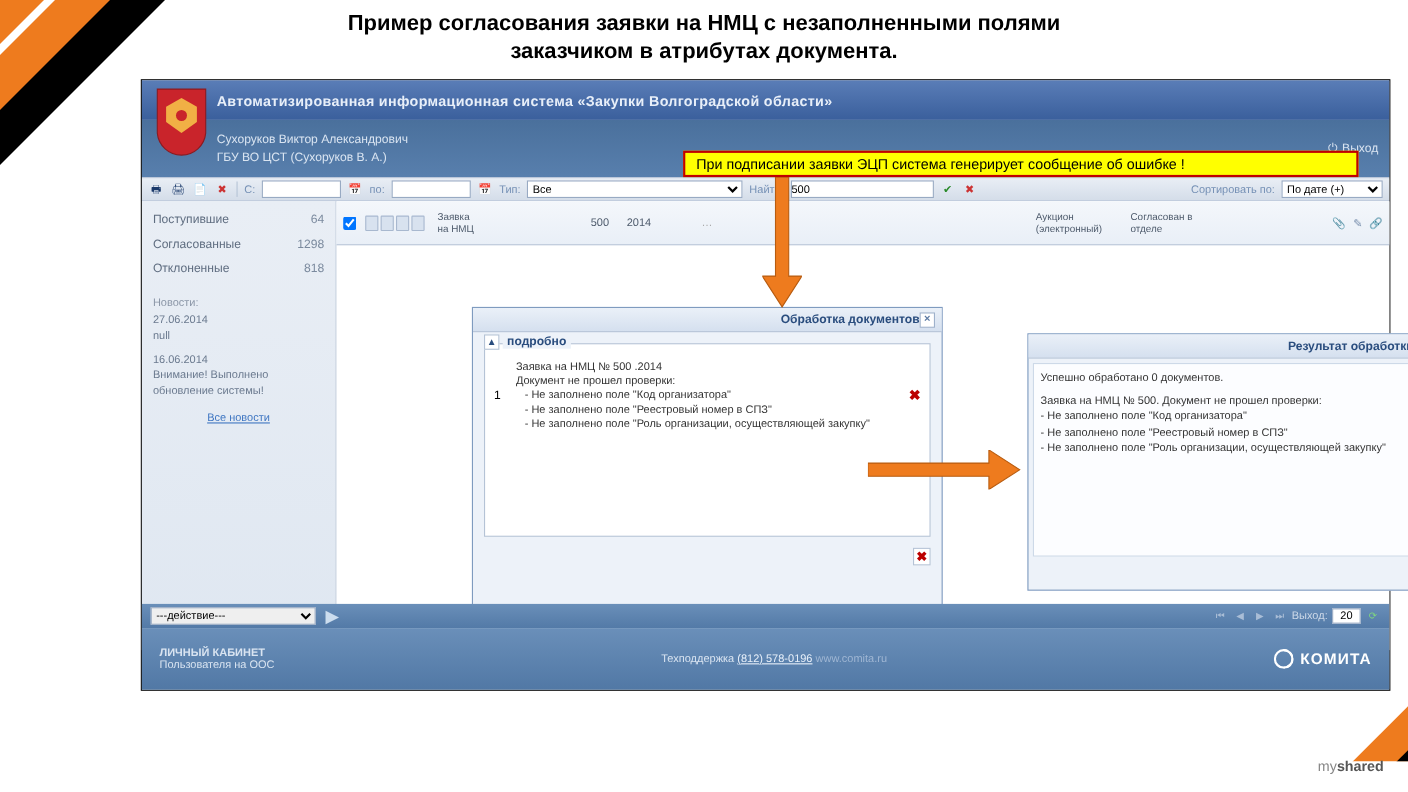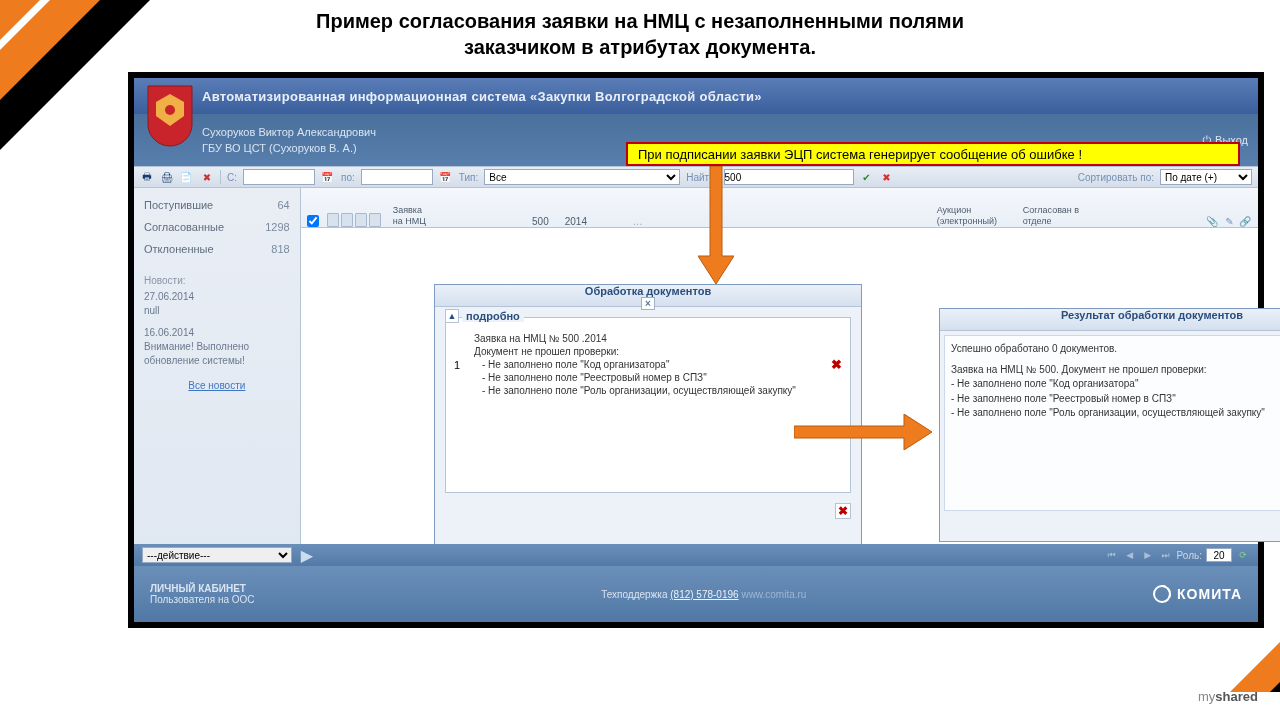--- a/index.html
+++ b/index.html
@@ -6,21 +6,21 @@
 body { width: 1280px; height: 720px; background: #fff; position: relative; overflow: hidden; }
 
 
 .accent-tl { position: absolute; top: 0; left: 0; width: 160px; height: 720px; overflow: hidden; pointer-events: none; }
 .accent-tl svg { position: absolute; top: -10px; left: -10px; }
 .accent-br { position: absolute; right: 0; bottom: 28px; width: 90px; height: 80px; overflow: hidden; pointer-events: none; }
 .accent-br svg { position: absolute; }
 
 .slide-title { position: absolute; top: 8px; left: 0; right: 0; text-align: center; font-weight: bold; font-size: 20px; line-height: 1.3; color: #000; padding: 0 220px; }
 
-.app { position: absolute; top: 72px; left: 128px; width: 1136px; height: 556px; border: 6px solid #000000; background: #fff; }
+.app { position: absolute; top: 72px; left: 128px; width: 1136px; height: 556px; border: 1px solid #000000; background: #fff; }
 
 .app-header { height: 36px; background: linear-gradient(#5a7db7, #3a5f9c); display: flex; align-items: center; padding-left: 68px; }
 .app-header-title { color: #e8eff9; font-weight: bold; font-size: 13px; letter-spacing: .3px; }
 
 .coat { position: absolute; top: 6px; left: 10px; width: 52px; height: 64px; z-index: 5; }
 .coat svg { width: 100%; height: 100%; }
 
 .subheader { background: linear-gradient(#4a709c, #587fad); height: 52px; padding: 6px 10px 6px 68px; display: flex; align-items: center; justify-content: space-between; }
 .subheader .user { color: #d9e4f1; font-size: 11px; line-height: 1.5; }
 .subheader .exit { color: #d9e4f1; font-size: 11px; display: flex; align-items: center; gap: 4px; }
@@ -39,31 +39,31 @@
 
 .main { display: flex; height: 408px; }
 .sidebar { width: 182px; background: linear-gradient(#e9eef5,#dfe7f1); border-right: 1px solid #b5c3d6; padding-top: 6px; }
 .sidebar-item { display: flex; justify-content: space-between; align-items: center; padding: 5px 10px; font-size: 11px; color: #5f6d80; cursor: pointer; }
 .sidebar-item .cnt { color: #7b8a9e; }
 .news { padding: 14px 10px 6px; font-size: 10px; color: #6b7a8f; line-height: 1.4; }
 .news .hdr { color: #8b96a7; margin-bottom: 2px; }
 .all-news { padding: 6px 10px; text-align: center; font-size: 10px; color: #3f76c2; text-decoration: underline; cursor: pointer; }
 
 .content { flex: 1; background: #fff; position: relative; }
-.row { height: 40px; border-bottom: 1px solid #b5c3d6; display: flex; align-items: flex-end; font-size: 10px; color: #4e5b6c; padding: 0 6px; gap: 8px; background: linear-gradient(#f4f7fb,#e9eff7); }
+.row { height: 40px; border-bottom: 1px solid #b5c3d6; display: flex; align-items: center; font-size: 10px; color: #4e5b6c; padding: 0 6px; gap: 8px; background: linear-gradient(#f4f7fb,#e9eff7); }
 .row .cb { width: 12px; height: 12px; }
 .row .iconset { display: flex; gap: 2px; }
 .row .iconset span { width: 12px; height: 14px; background: #d8e2ef; border: 1px solid #a8b8cf; border-radius: 1px; }
 .row .small { font-size: 9px; line-height: 1.2; }
 .row .col { padding: 0 4px; }
 .row .right-icons { margin-left: auto; display: flex; gap: 6px; color: #7f94b1; }
 
 
 .panel { position: absolute; border: 1px solid #7f9bbf; background: #edf2f9; font-size: 11px; }
-.panel .phdr { background: linear-gradient(#eaf0f8,#d5e0ef); height: 22px; display: flex; align-items: center; justify-content: space-between; padding: 0 6px; font-weight: bold; color: #2a4d7e; border-bottom: 1px solid #b5c3d6; flex-direction: column; }
+.panel .phdr { background: linear-gradient(#eaf0f8,#d5e0ef); height: 22px; display: flex; align-items: center; justify-content: flex-end; padding: 0 6px; font-weight: bold; color: #2a4d7e; border-bottom: 1px solid #b5c3d6; }
 .panel .phdr .x { width: 14px; height: 14px; border: 1px solid #9eb1cb; background: #fff; color: #5c7aa3; font-size: 10px; display: flex; align-items: center; justify-content: center; cursor: pointer; }
 .panel .pbody { padding: 8px; }
 
 .panel1 { top: 206px; left: 300px; width: 428px; height: 274px; }
 .panel1 .bar { margin: 6px 10px 0; height: 18px; background: linear-gradient(#49a0ec,#2e78c7); border-radius: 2px; color: #fff; font-size: 10px; display: flex; align-items: center; justify-content: center; }
 .panel1 .inner { margin: 10px; border: 1px solid #b5c3d6; background: #fff; padding: 4px 8px 10px; height: 176px; position: relative; }
 .panel1 .inner .exp { position: absolute; left: -1px; top: -9px; background: #fff; border: 1px solid #b5c3d6; width: 14px; height: 14px; font-size: 9px; display: flex; align-items: center; justify-content: center; color: #2a4d7e; }
 .panel1 .inner .sub { position: absolute; left: 16px; top: -8px; background: #edf2f9; padding: 0 4px; font-weight: bold; color: #2a4d7e; font-size: 11px; }
 .panel1 .inner .ln { display: flex; gap: 8px; margin-top: 10px; align-items: center; }
 .panel1 .inner .num { width: 12px; }
@@ -270,21 +270,21 @@
   </div>
 
   <div class="bottombar">
     <select><option>---действие---</option></select>
     <span class="tb-icon" style="color:#cde">▶</span>
     <div class="pager">
       <span class="pbtn">⏮</span>
       <span class="pbtn">◀</span>
       <span class="pbtn">▶</span>
       <span class="pbtn">⏭</span>
-      <span>Роль:</span>
+      <span>Выход:</span>
       <input type="text" value="20" style="">
       <span class="pbtn" style="color:#7fd77f">⟳</span>
     </div>
   </div>
 
   <div class="footer">
     <div class="left">
       <div class="t">ЛИЧНЫЙ КАБИНЕТ</div>
       <div>Пользователя на ООС</div>
     </div>

